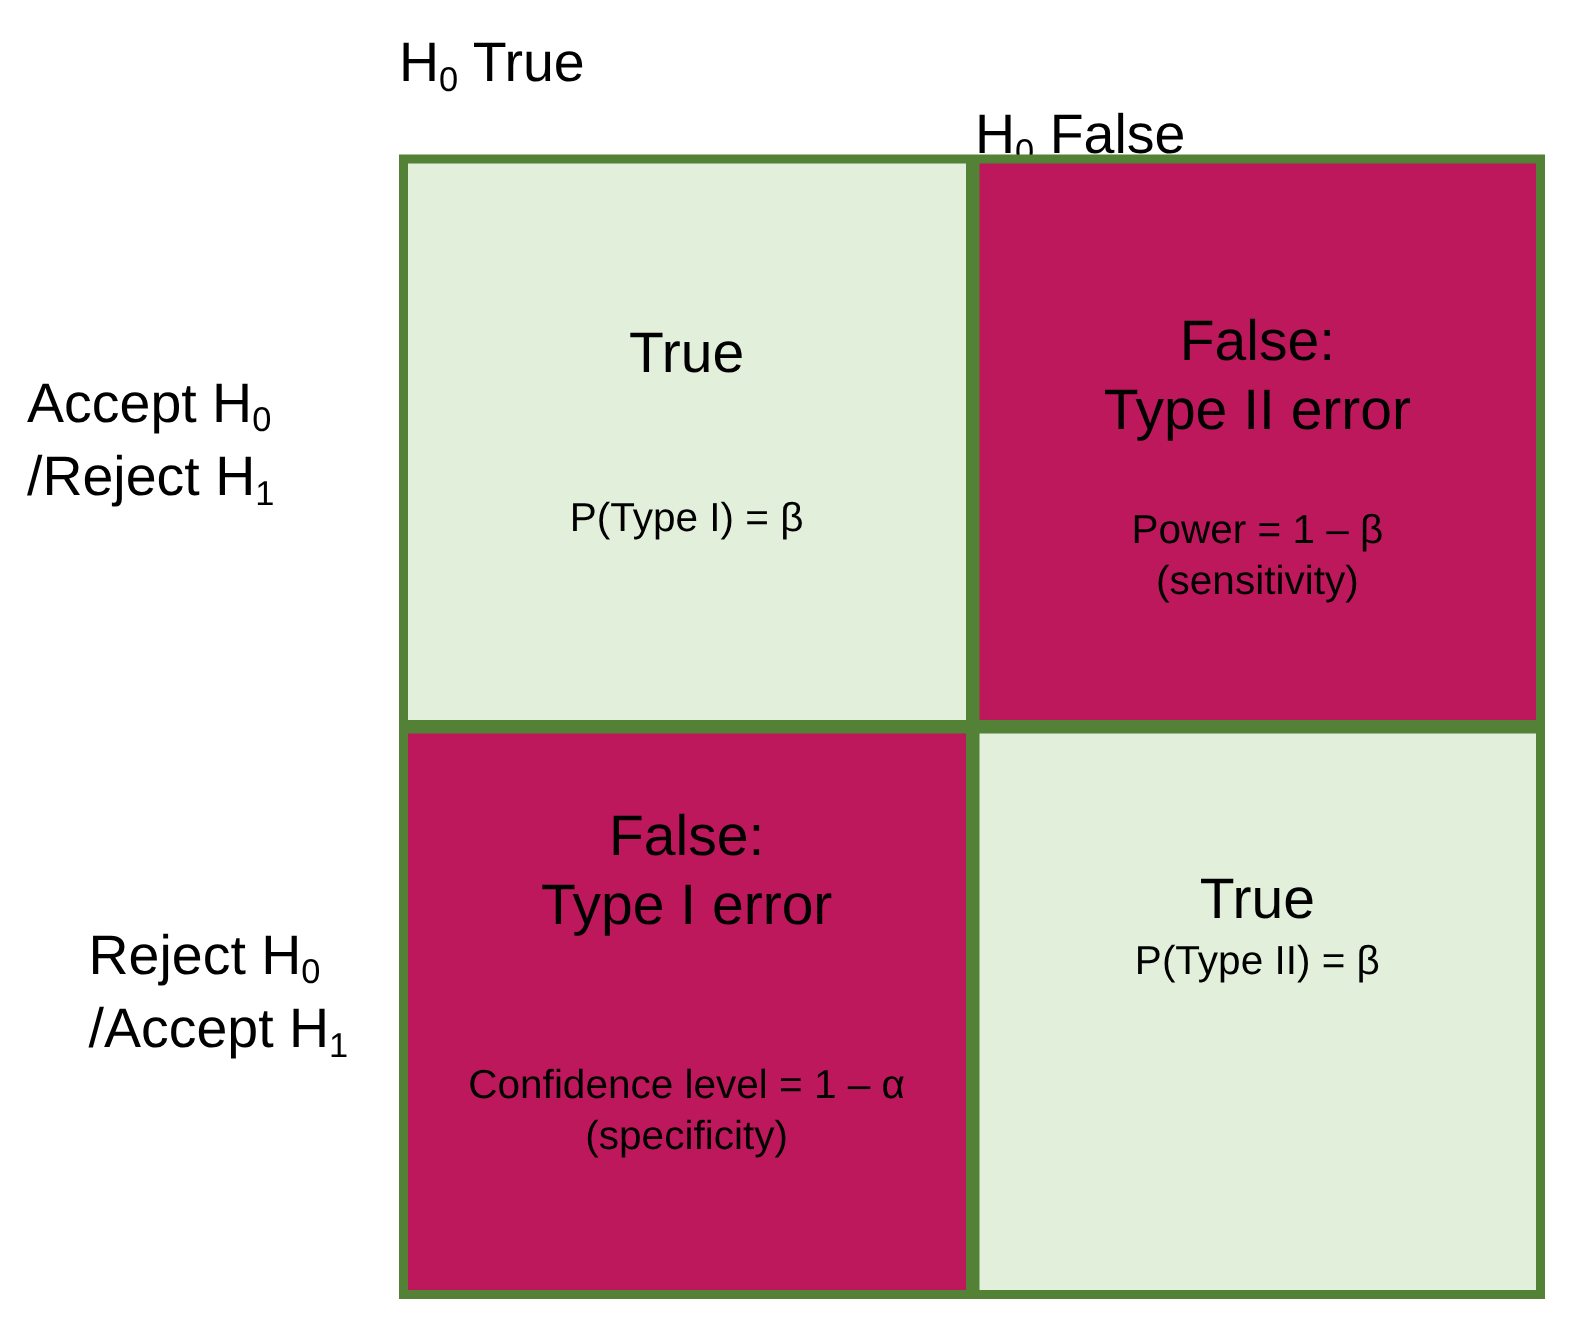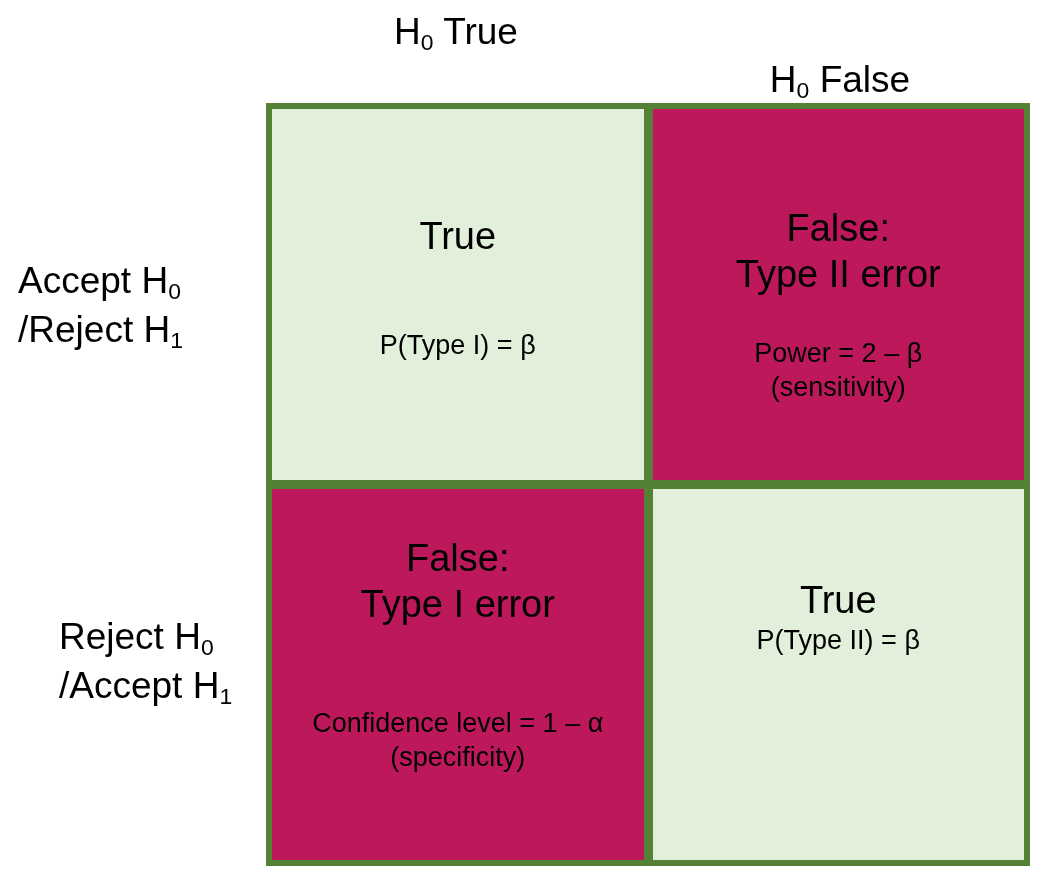--- a/index.html
+++ b/index.html
@@ -18,41 +18,41 @@
 
   #root {
     position: relative;
     width: 1060px;
     height: 888px;
   }
 
   
   .col-header {
     position: absolute;
-    top: 12px;
+    top: 22px;
     font-size: 37px;
     line-height: 1.1;
-    text-align: center;
+    text-align: left;
     white-space: nowrap;
     font-weight: 400;
   }
   #col-header-0 { left: 266px; width: 380px; }
   #col-header-1 { left: 650px; width: 380px; margin-top: 48px; }
 
   
   .row-header {
     position: absolute;
     left: 18px;
     width: 240px;
     font-size: 37px;
     line-height: 1.32;
     text-align: left;
     font-weight: 400;
   }
-  #row-header-0 { top: 257px; }
+  #row-header-0 { top: 245px; }
   #row-header-1 { top: 613px; margin-left: 41px; }
 
   .row-header .line { display: block; white-space: nowrap; }
 
   
   #matrix-grid {
     position: absolute;
     left: 266px;
     top: 103px;
     width: 764px;
@@ -137,21 +137,21 @@
   <div id="matrix-grid">
 
     <div class="cell light" id="cell-0-0">
       <div class="cell-title">True</div>
       <div class="cell-sub">P(Type I) = β</div>
     </div>
 
     <div class="cell medium" id="cell-0-1">
       <div class="cell-title">False:
 Type II error</div>
-      <div class="cell-sub">Power = 2 – β
+      <div class="cell-sub">Power = 1 – β
 (sensitivity)</div>
     </div>
 
     <div class="cell medium" id="cell-1-0">
       <div class="cell-title">False:
 Type I error</div>
       <div class="cell-sub">Confidence level = 1 – α
 (specificity)</div>
     </div>
 

